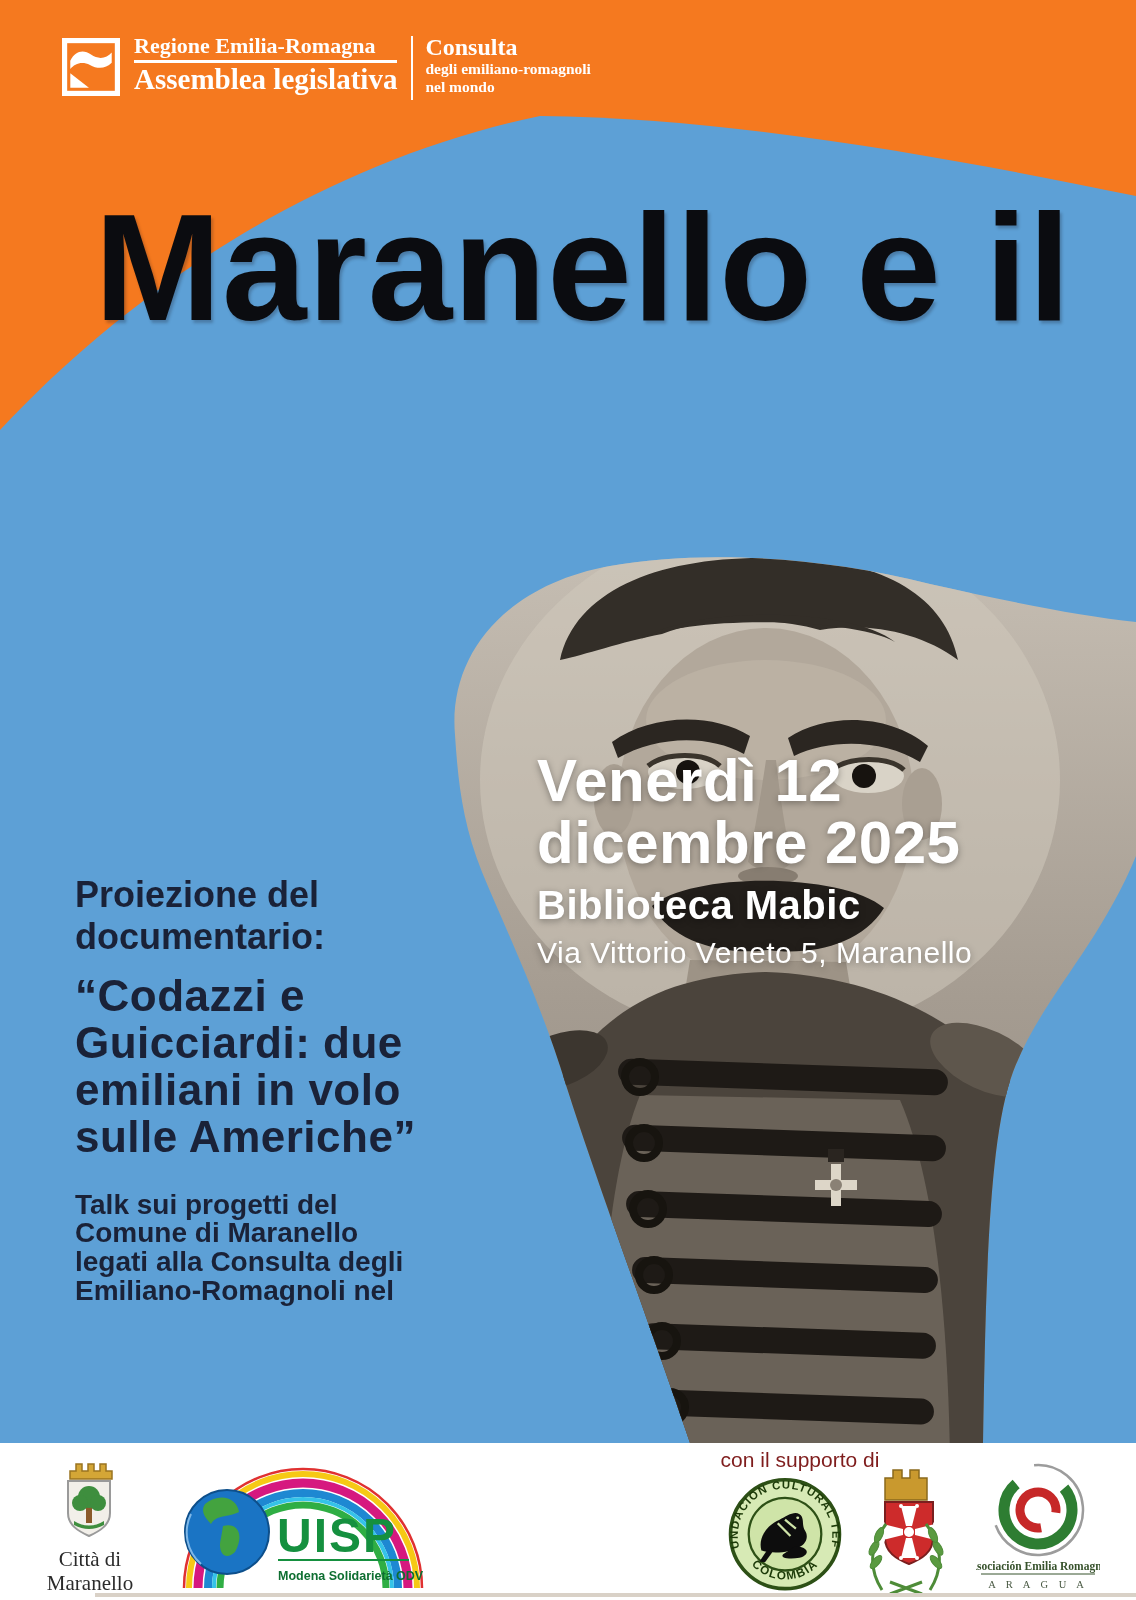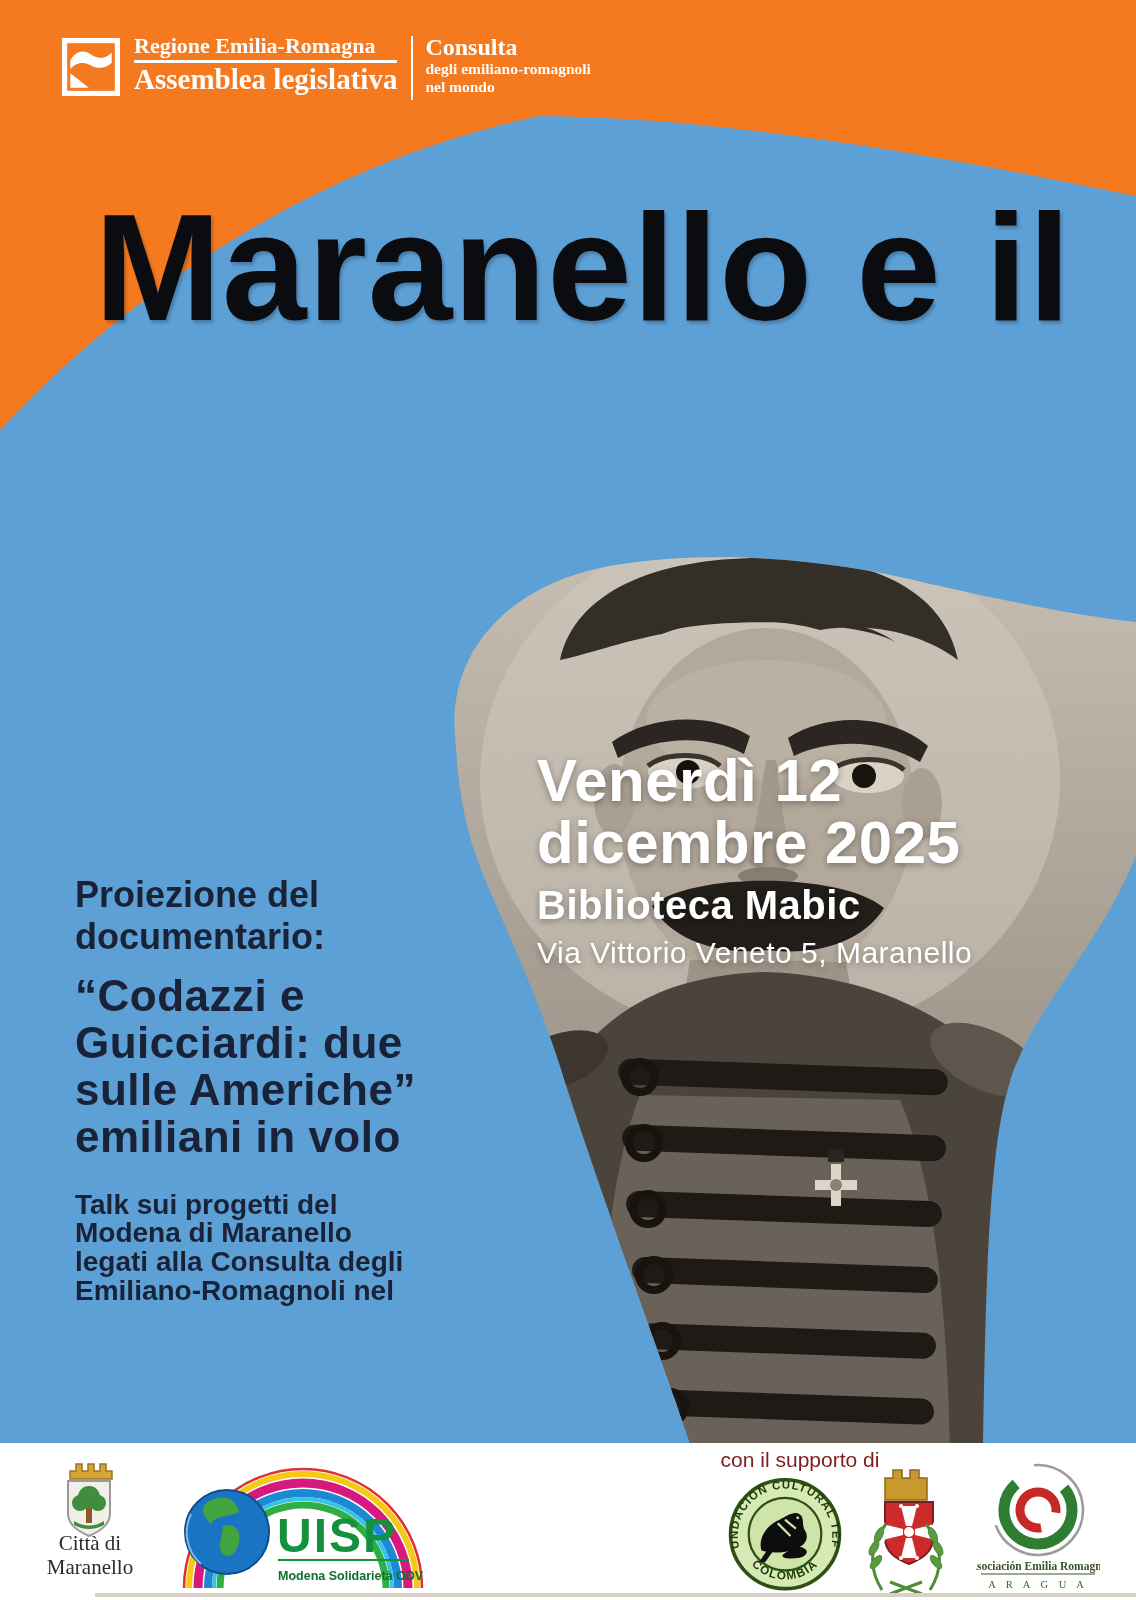--- a/index.html
+++ b/index.html
@@ -45,21 +45,21 @@
   
   .desc{position:absolute;left:75px;top:874px;width:480px;color:#1A2238;}
   .desc .intro{font-size:36px;font-weight:700;line-height:1.17;}
   .desc .quote{font-size:44px;font-weight:800;line-height:1.07;margin-top:14px;letter-spacing:.5px;}
   .desc .talk{font-size:28px;font-weight:700;line-height:1.03;margin-top:30px;}
 
   
   .footer{position:absolute;left:0;top:1443px;width:1136px;height:157px;background:#ffffff;}
   .footer-strip{position:absolute;left:95px;right:0;top:150px;height:4px;background:#d9d1c7;}
   .maranello-caption{
-    position:absolute;left:25px;top:88px;width:130px;text-align:center;
+    position:absolute;left:25px;top:104px;width:130px;text-align:center;
     font-family:"Liberation Serif",serif;font-size:21px;line-height:1.15;color:#2b2b2b;
   }
   .support-label{position:absolute;left:700px;top:5px;width:200px;text-align:center;
     font-size:21px;color:#7f1d1d;}
   .logo-svg{position:absolute;}
 </style>
 </head>
 <body>
 
 <div id="poster">
@@ -185,26 +185,26 @@
   </div>
 
   <div class="desc">
     <div class="intro">
       <div>Proiezione del</div>
       <div>documentario:</div>
     </div>
     <div class="quote">
       <div>“Codazzi e</div>
       <div>Guicciardi: due</div>
+      <div>emiliani in volo</div>
       <div>sulle Americhe”</div>
-      <div>emiliani in volo</div>
     </div>
     <div class="talk">
       <div>Talk sui progetti del</div>
-      <div>Modena di Maranello</div>
+      <div>Comune di Maranello</div>
       <div>legati alla Consulta degli</div>
       <div>Emiliano-Romagnoli nel</div>
     </div>
   </div>
 
   <div class="footer">
 
     <svg class="logo-svg" style="left:58px;top:14px;" width="62" height="88" viewBox="0 0 62 88">
       <path d="M12 14 h6 v-7 h6 v7 h6 v-7 h6 v7 h6 v-7 h6 v7 h6 v8 h-42 Z" fill="#d4a636" stroke="#9a7420" stroke-width="1.5"></path>
       <path d="M10 24 h42 v32 c0 12 -10 18 -21 23 c-11 -5 -21 -11 -21 -23 Z" fill="#f2efe9" stroke="#9a9a9a" stroke-width="2"></path>

